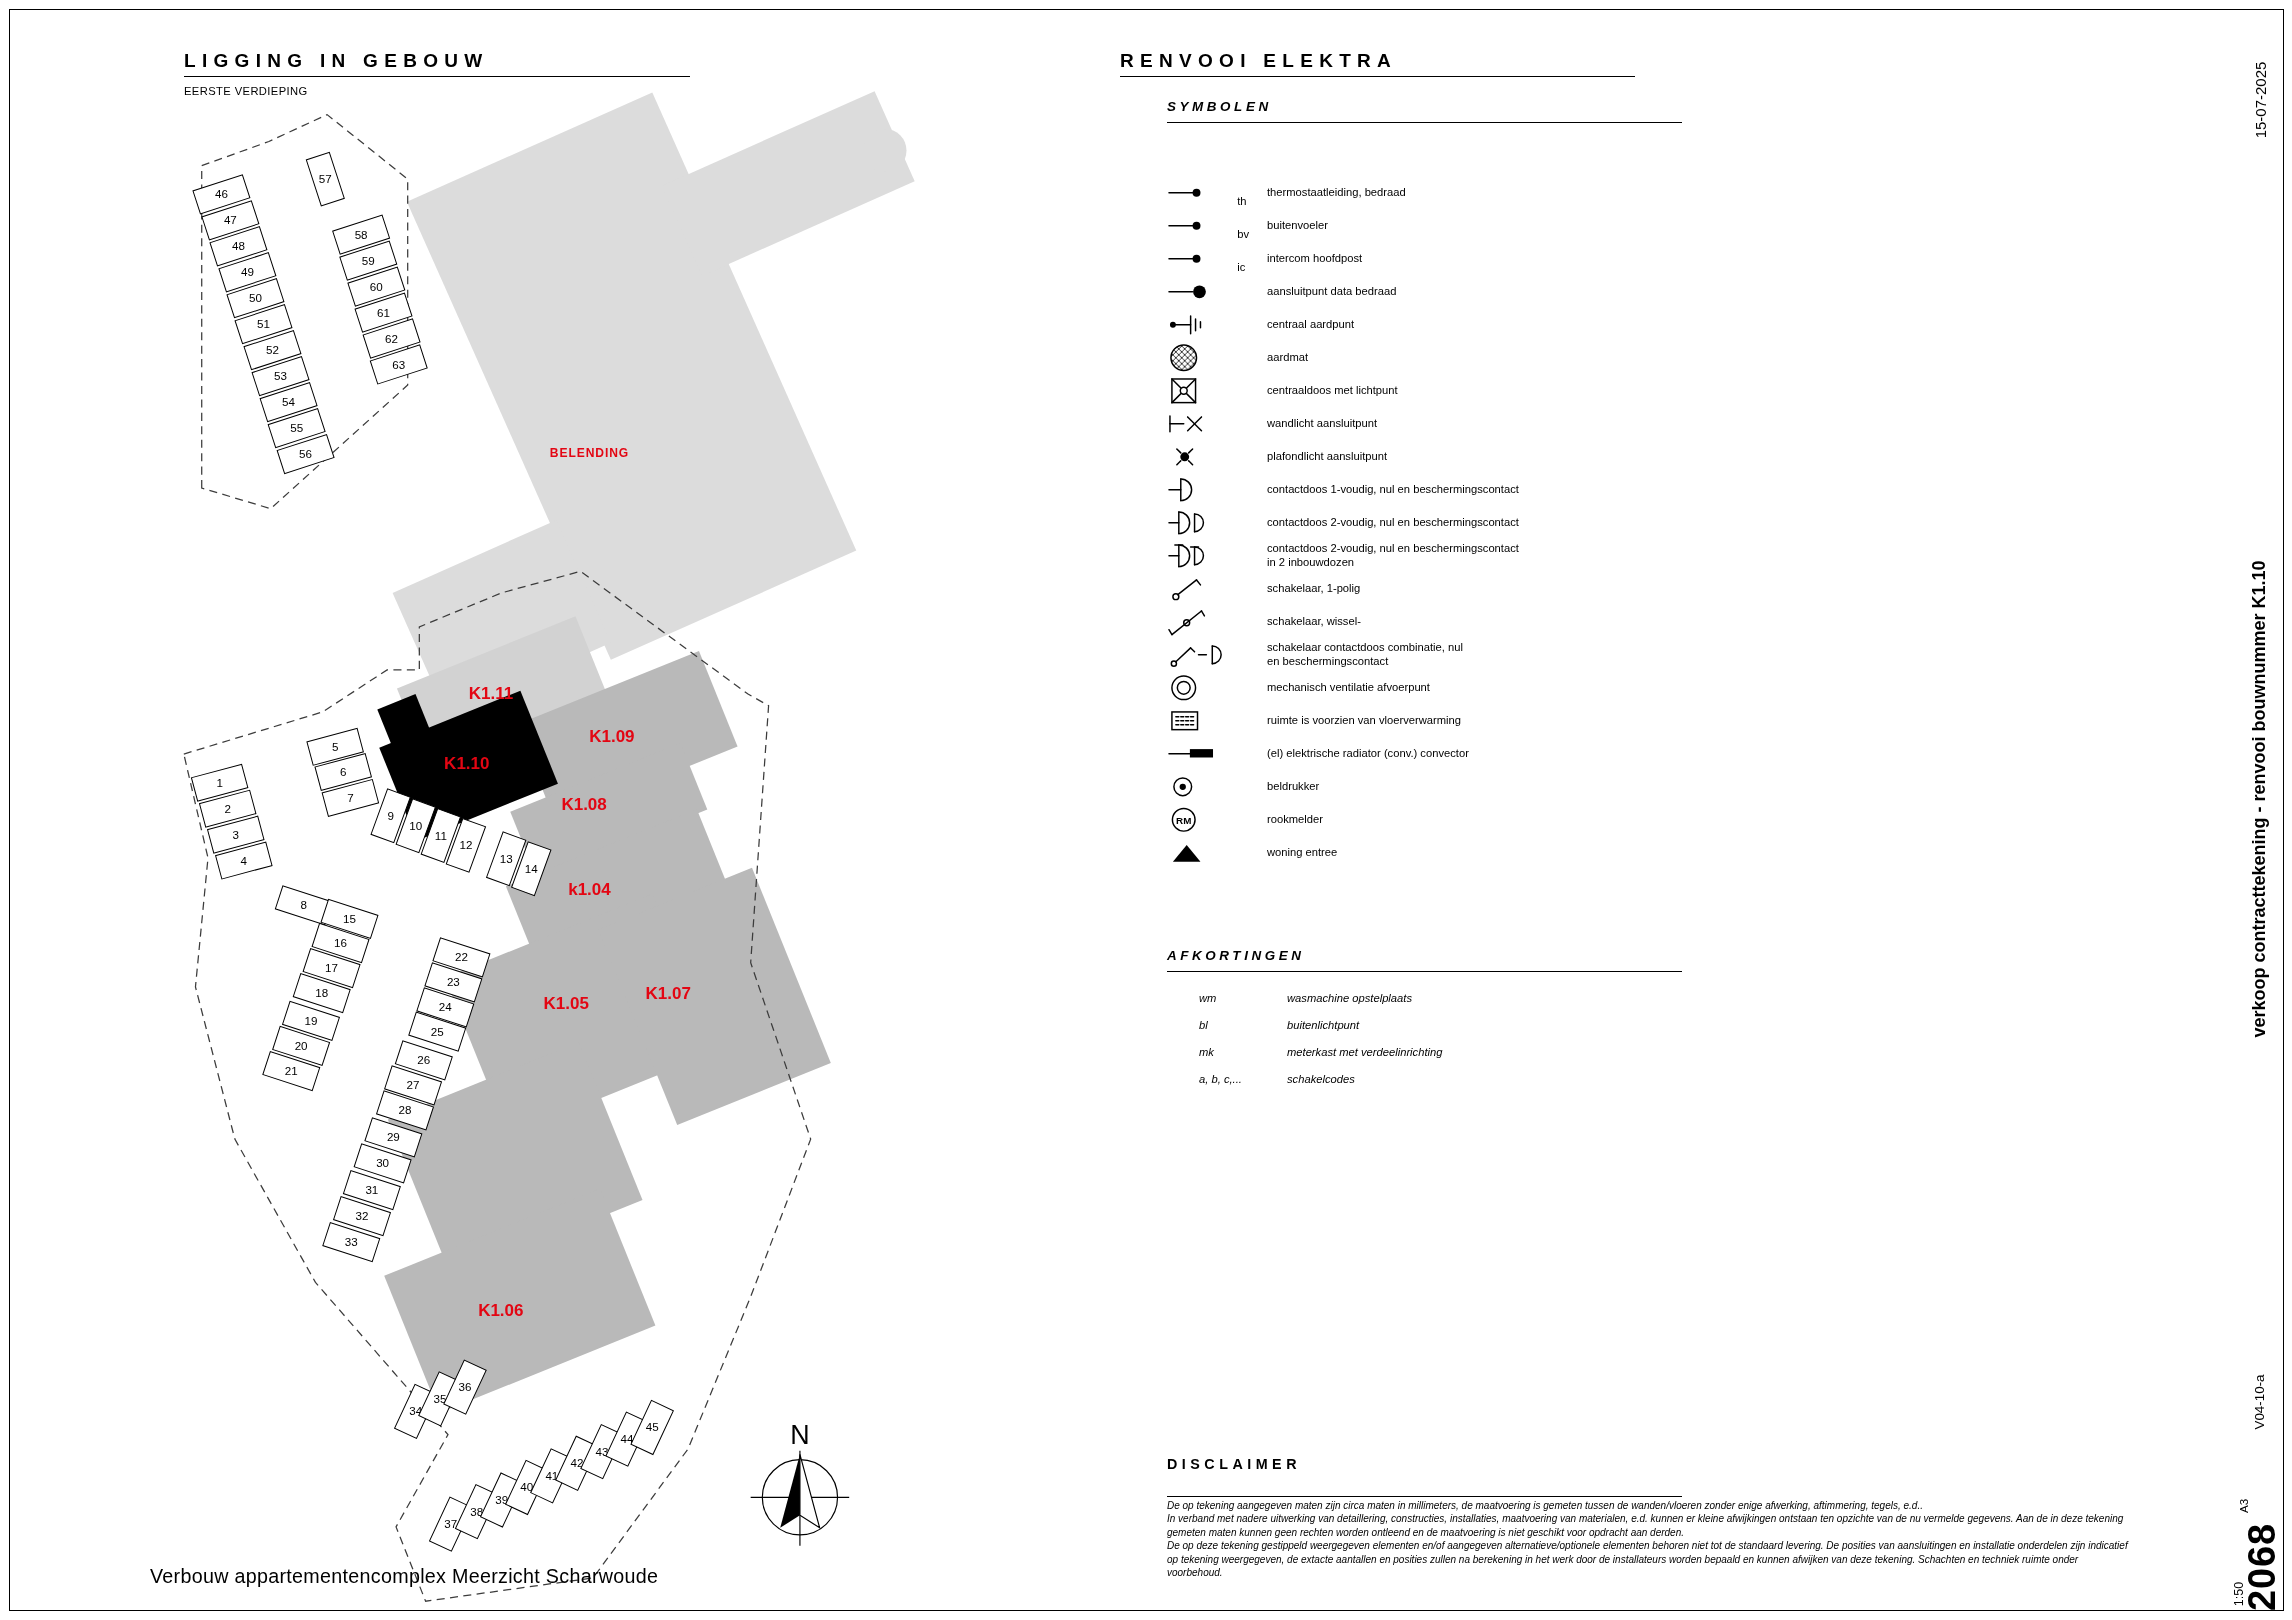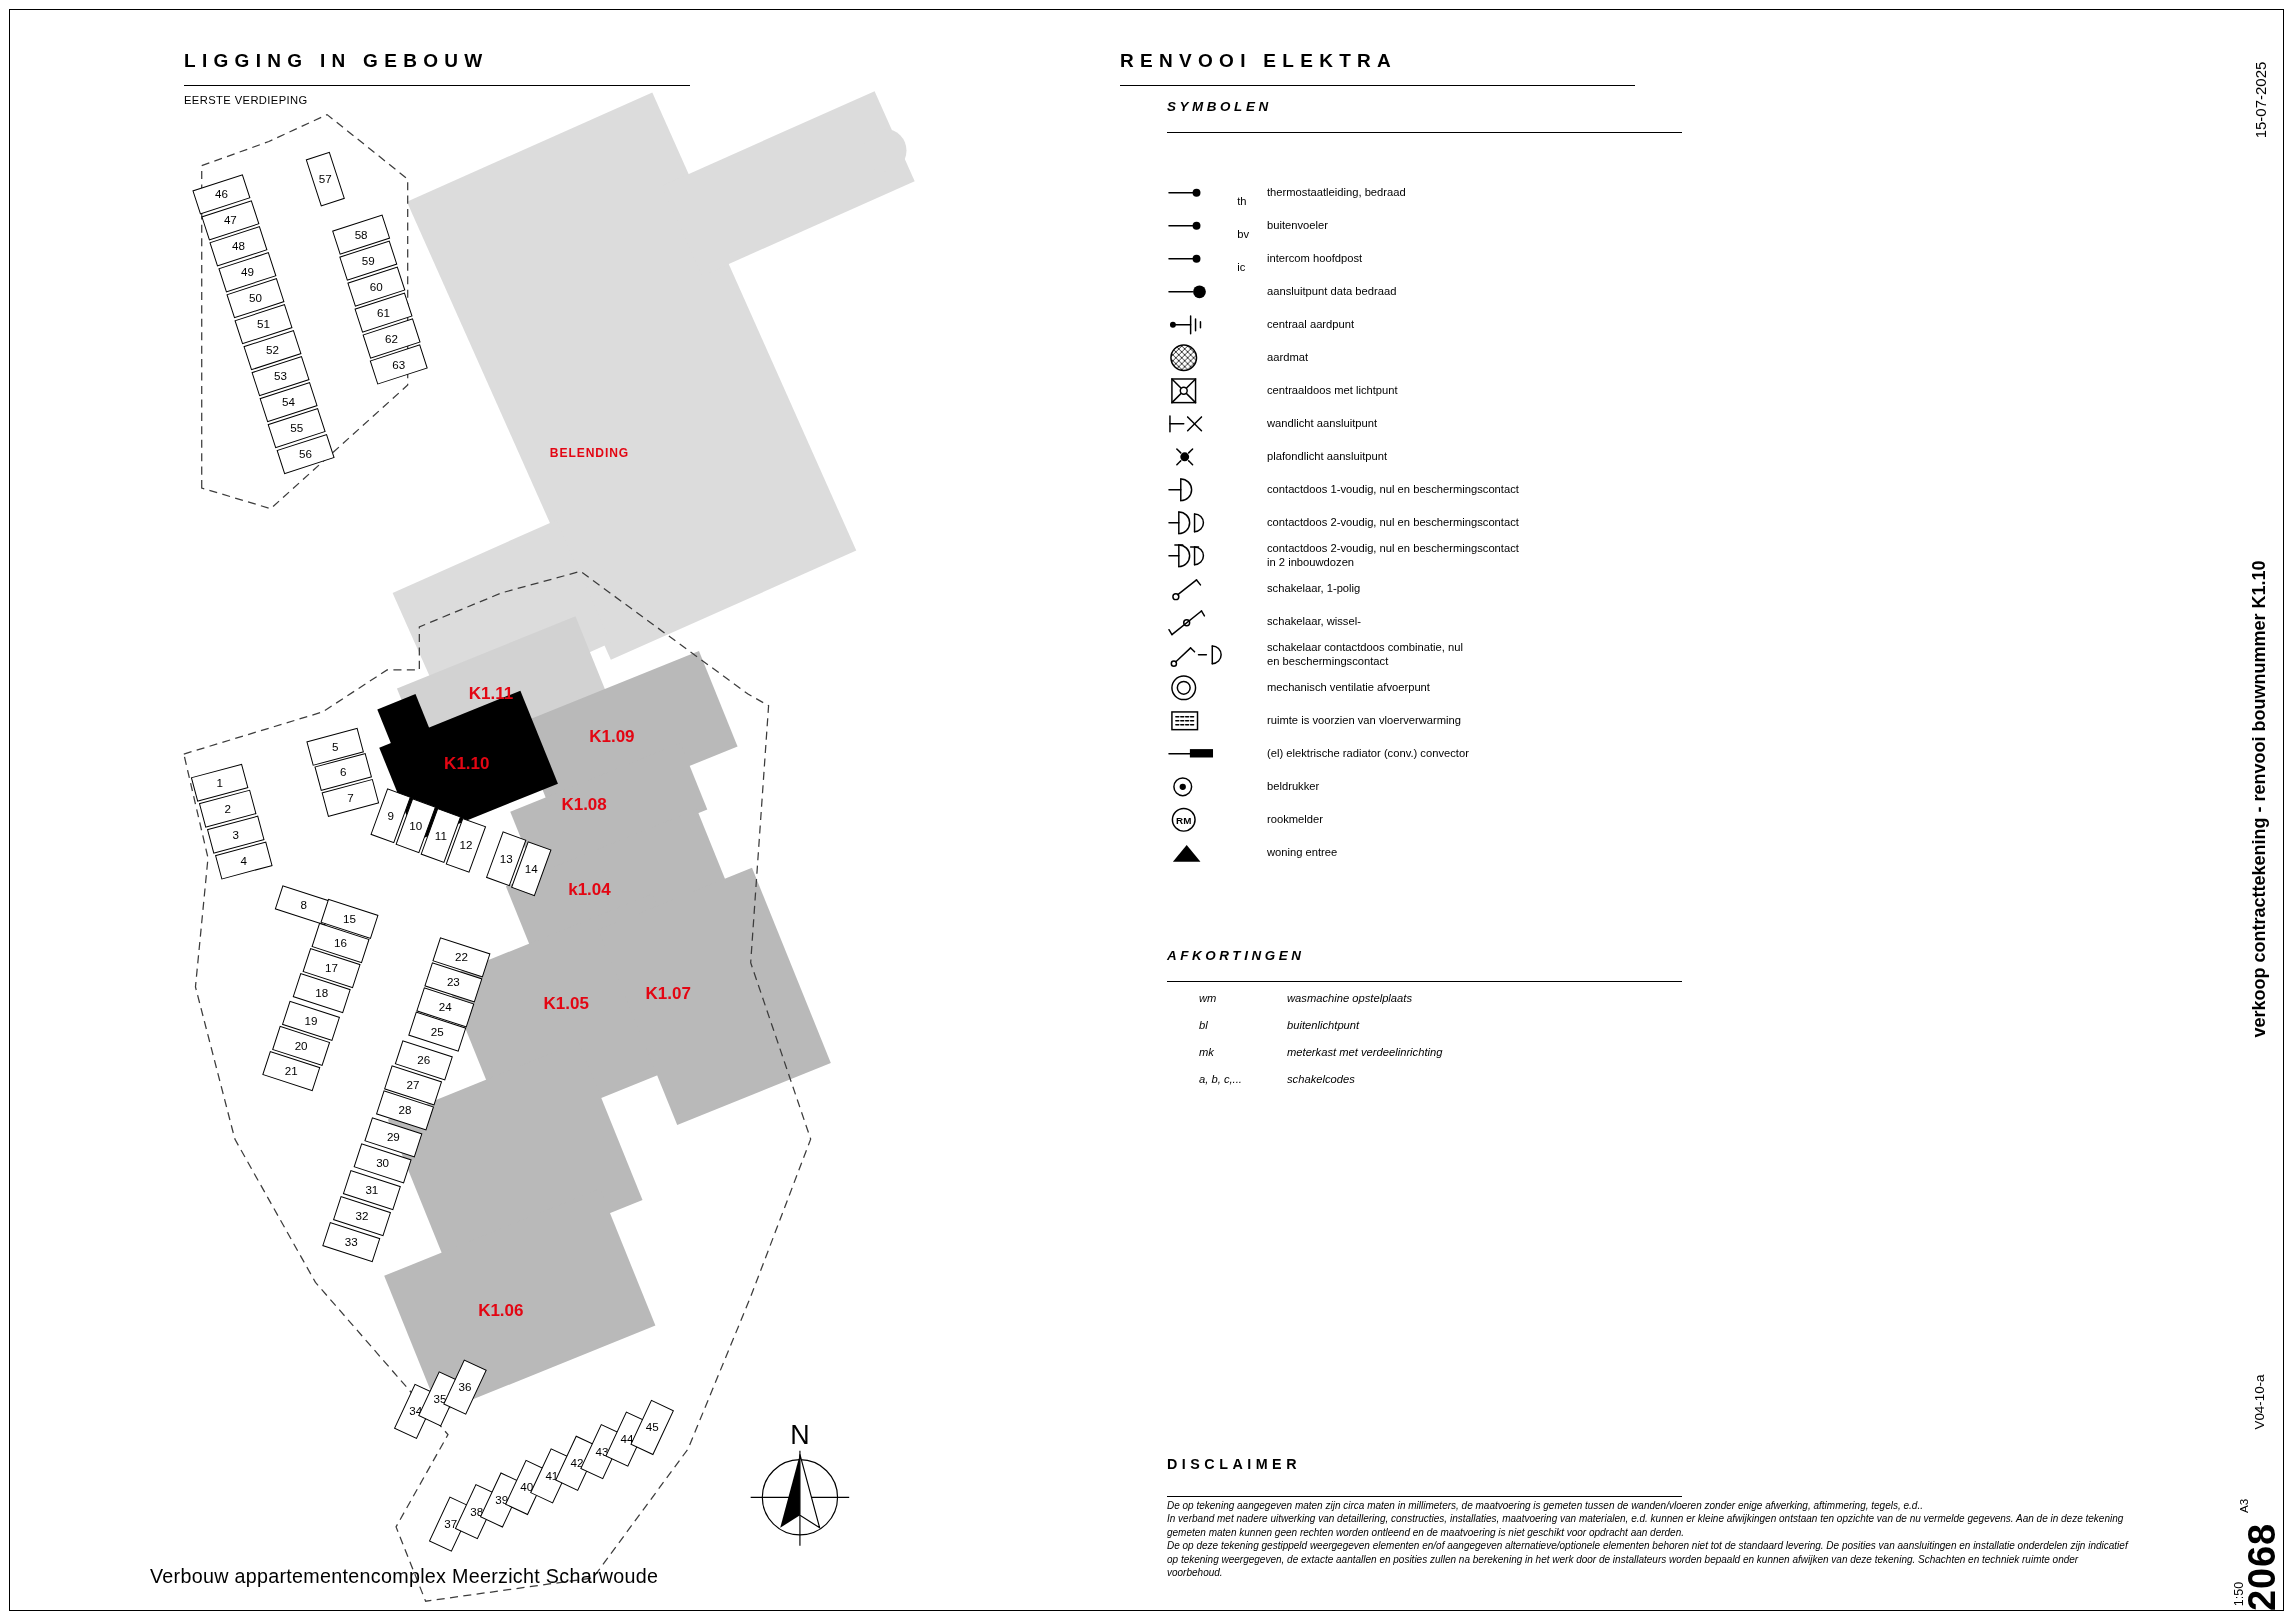--- a/index.html
+++ b/index.html
@@ -1,27 +1,27 @@
 <!DOCTYPE html>
 <html style="font-size:14.3px"><head>
 <meta charset="utf-8">
 <style>
   html,body{margin:0;padding:0;background:#fff;}
   .sheet{position:relative;width:2293px;height:1620px;background:#fff;overflow:hidden;
          font-family:"Liberation Sans",sans-serif;color:#000;}
   .frame{position:absolute;left:9px;top:9px;right:9px;bottom:9px;border:1.8px solid #000;pointer-events:none;}
   #plan-svg{position:absolute;left:0;top:0;width:2293px;height:1620px;}
 
-  .h-main{font-size:19px;font-weight:bold;letter-spacing:6.3px;padding-bottom:13px;border-bottom:1.4px solid #000;}
+  .h-main{font-size:19px;font-weight:bold;letter-spacing:6.3px;padding-bottom:4px;border-bottom:1.4px solid #000;}
   .h-sub{font-size:11.2px;margin-top:8px;letter-spacing:0.4px;}
   .plan-header{position:absolute;left:184px;top:50px;width:506px;}
   .legend-title{position:absolute;left:1120px;top:50px;width:515px;}
 
   .section-head{position:absolute;left:1167px;width:515px;font-size:13.4px;font-weight:bold;font-style:italic;
-                letter-spacing:3.6px;padding-bottom:18px;border-bottom:1.3px solid #000;}
+                letter-spacing:3.6px;padding-bottom:8px;border-bottom:1.3px solid #000;}
   .symbols-head{top:99px;}
   .abbrev-head{top:948px;}
   .disc-head{position:absolute;left:1167px;top:1456px;width:515px;font-size:14.3px;font-weight:bold;
              letter-spacing:4.5px;padding-bottom:24px;border-bottom:1.3px solid #000;}
 
   #symbol-rows{position:absolute;left:1167px;top:176px;width:528px;}
   .sym-row{display:flex;align-items:center;min-height:33px;}
   .sym-icon{flex:0 0 100px;width:100px;display:flex;align-items:flex-end;gap:7.2px;}
   .sym-prefix{font-size:11.2px;}
   .sym-label{font-size:11.2px;line-height:13.4px;white-space:pre-line;}

